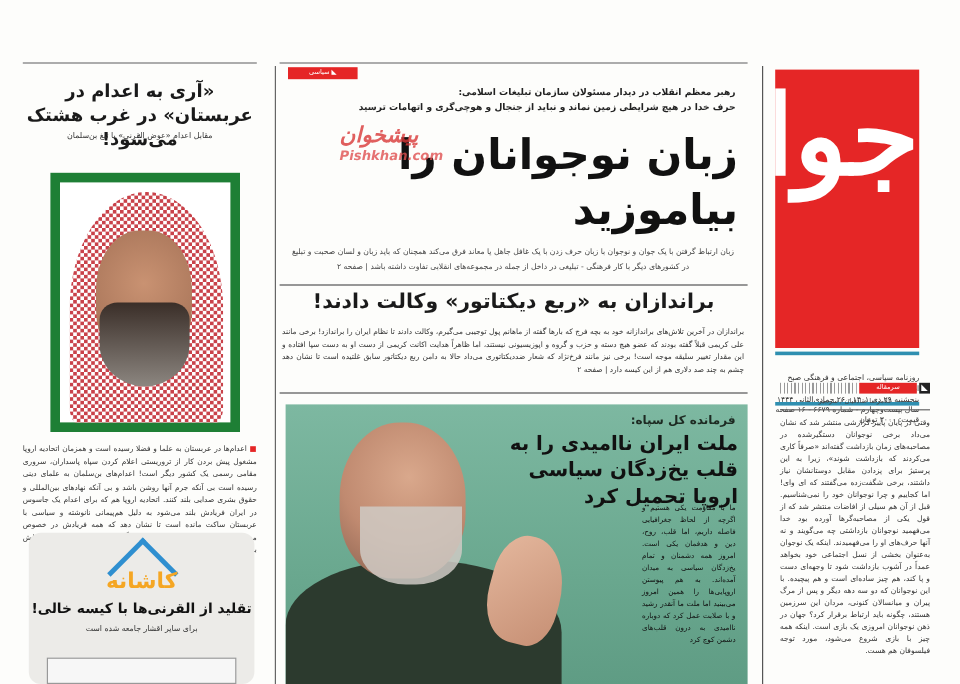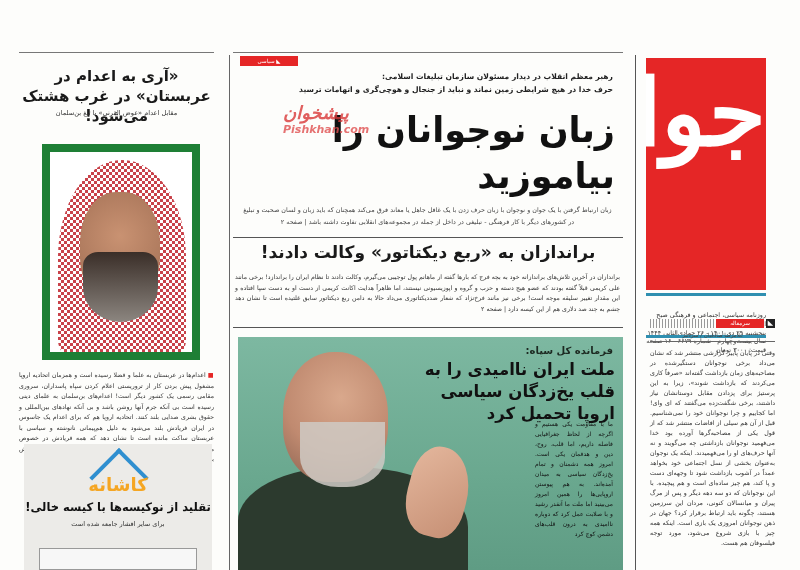--- a/index.html
+++ b/index.html
@@ -55,21 +55,21 @@
   #left { left: 19px; top: 52px; width: 195px; height: 518px; }
   .left-rule { position: absolute; left: 0; top: 0; width: 195px; height: 1px; background: #777; }
   .left-head { position: absolute; right: 0; top: 14px; width: 195px; font-size: 15px; line-height: 20px; font-weight: bold; text-align: center; }
   .left-sub { position: absolute; right: 0; top: 56px; width: 195px; font-size: 6.6px; line-height: 10px; text-align: center; color: #333; }
   .portrait-frame { position: absolute; left: 23px; top: 92px; width: 158px; height: 216px; border: 8px solid #1e7f35; background: #fff; overflow: hidden; }
   .ghutra { position: absolute; left: 8px; top: 8px; width: 128px; height: 195px; border-radius: 50% 50% 8% 8%; background: repeating-conic-gradient(#c9424a 0 25%, #fff 0 50%) 0 0 / 6px 6px; }
   .face { position: absolute; left: 30px; top: 40px; width: 80px; height: 110px; border-radius: 45% 45% 40% 40%; background: radial-gradient(circle at 50% 40%, #c99272, #9c6a50); }
   .beard2 { position: absolute; left: 33px; top: 100px; width: 75px; height: 70px; border-radius: 20% 20% 50% 50%; background: linear-gradient(#3a2e28, #8c8680); }
   .left-body { position: absolute; right: 0; top: 318px; width: 195px; font-size: 6.2px; line-height: 10.5px; text-align: justify; color: #333; }
   .left-body .bullet { color: #e52626; }
-  .ad-box { position: absolute; left: 5px; top: 392px; width: 188px; height: 126px; background: #ecebe8; }
+  .ad-box { position: absolute; left: 5px; top: 392px; width: 188px; height: 126px; background: #ecebe8; border-radius: 10px; }
   .ad-roof { position: absolute; left: 60px; top: 8px; width: 70px; height: 35px; border-left: 4px solid #2f8fd0; border-top: 4px solid #2f8fd0; transform: rotate(45deg); transform-origin: left top; left: 95px; top: 4px; width: 42px; height: 42px; }
   .ad-logo { position: absolute; left: 0; top: 30px; width: 188px; font-size: 18px; font-weight: bold; color: #f5a623; text-align: center; }
   .ad-title { position: absolute; left: 0; top: 56px; width: 188px; font-size: 11.5px; font-weight: bold; text-align: center; color: #111; }
   .ad-sub { position: absolute; left: 0; top: 75px; width: 188px; font-size: 6.5px; line-height: 11px; text-align: center; color: #333; }
   .ad-thumb { position: absolute; left: 15px; top: 104px; width: 158px; height: 22px; border: 1px solid #999; background: #f7f7f7; }
   .v-divider { position: absolute; top: 55px; width: 1px; height: 515px; background: #666; }
 </style>
 </head>
 <body>
 
@@ -83,21 +83,21 @@
     <div class="ghutra"></div>
     <div class="face"></div>
     <div class="beard2"></div>
   </div>
   <div class="left-body">
     <span class="bullet">■ </span><span>اعدام‌ها در عربستان به علما و فضلا رسیده است و همزمان اتحادیه اروپا مشغول پیش بردن کار از تروریستی اعلام کردن سپاه پاسداران، سروری مقامی رسمی یک کشور دیگر است! اعدام‌های بن‌سلمان به علمای دینی رسیده است بی آنکه جرم آنها روشن باشد و بی آنکه نهادهای بین‌المللی و حقوق بشری صدایی بلند کنند. اتحادیه اروپا هم که برای اعدام یک جاسوس در ایران فریادش بلند می‌شود به دلیل هم‌پیمانی نانوشته و سیاسی با عربستان ساکت مانده است تا نشان دهد که همه فریادش در خصوص موضوع اعدام و حقوق بشر در ایران صرفاً جنبه سیاسی داشته و کسی دلش برای حقوق بشر نسوخته است | صفحه ۲</span>
   </div>
   <div class="ad-box">
     <div class="ad-roof"></div>
     <div class="ad-logo">کاشانه</div>
-    <div class="ad-title">تقلید از نوکیسه‌ها با کیسه خالی!</div>
+    <div class="ad-title">تقلید از القرنی‌ها با کیسه خالی!</div>
     <div class="ad-sub">
       <div>برای سایر اقشار جامعه شده است</div>
     </div>
     <div class="ad-thumb"></div>
   </div>
 </div>
 
 <div class="v-divider" style="left:229px"></div>
 
 <div class="col" id="center">

